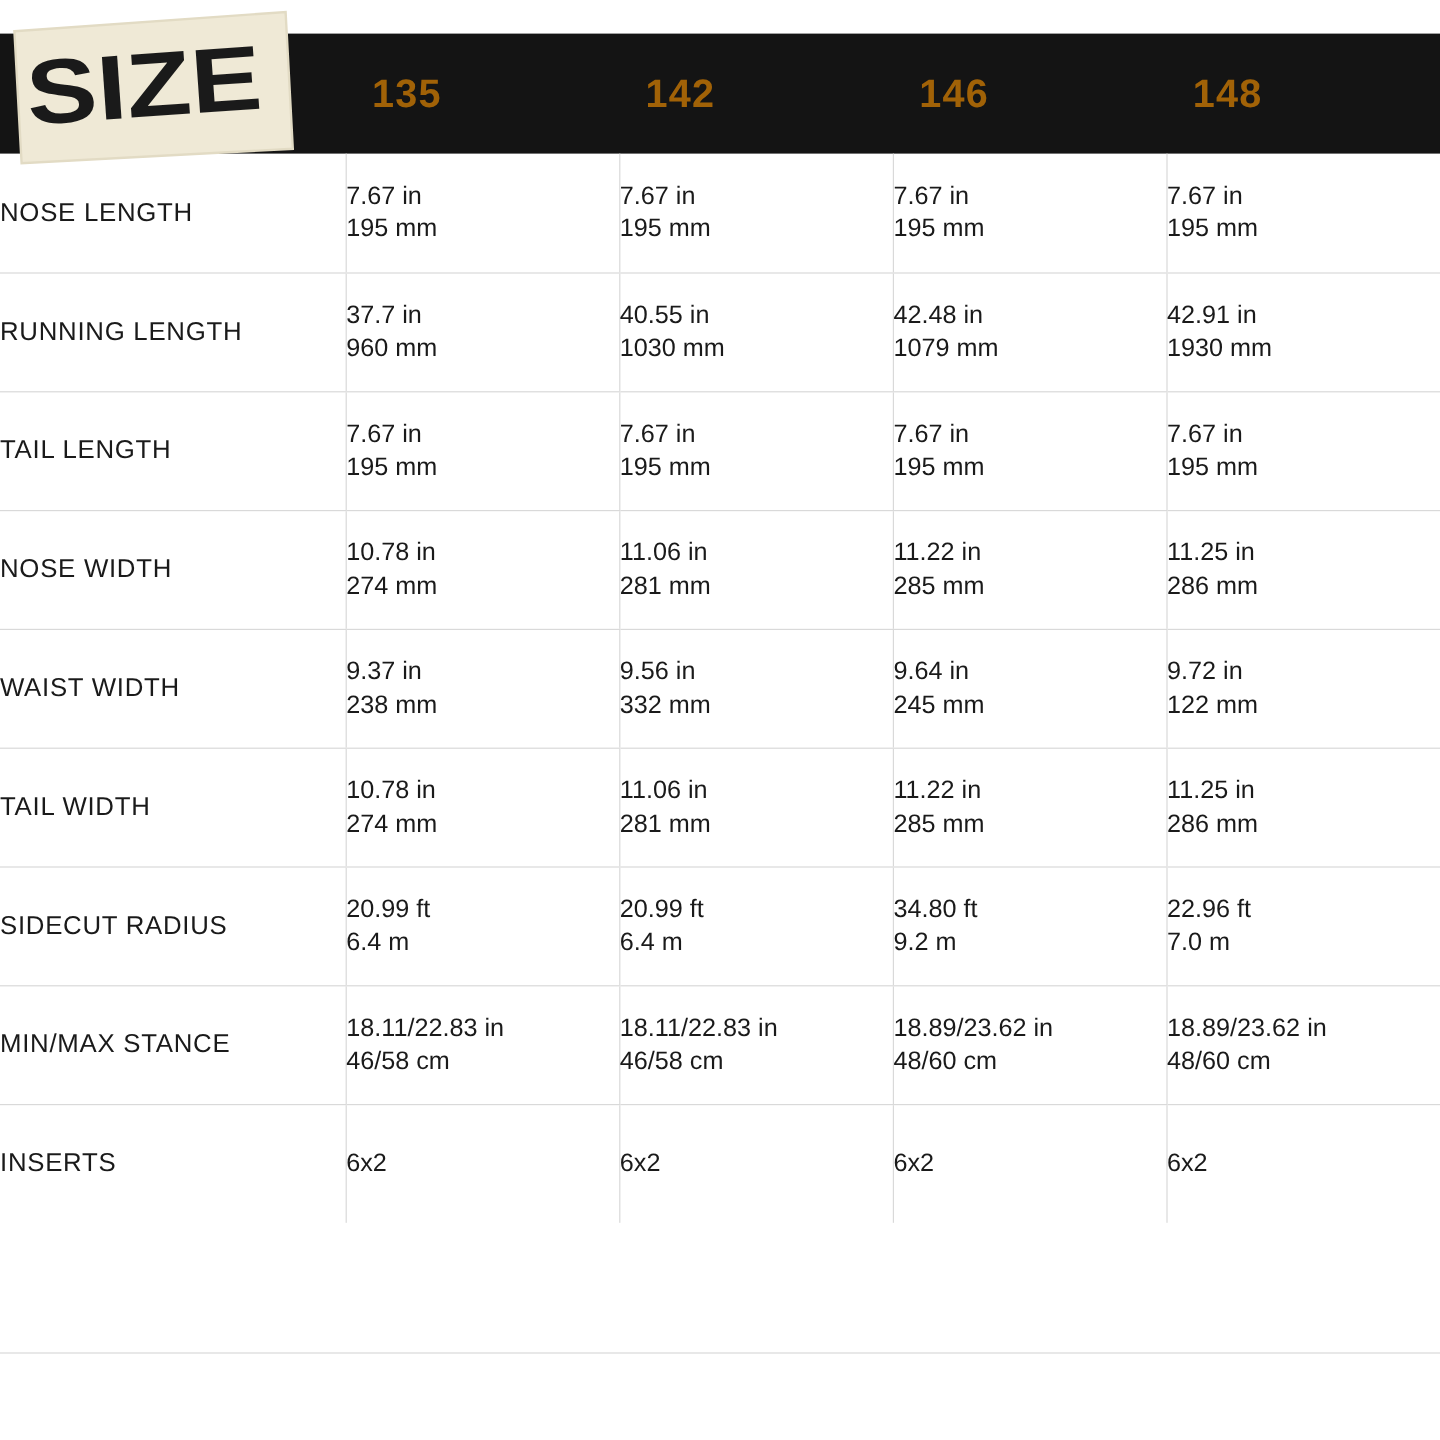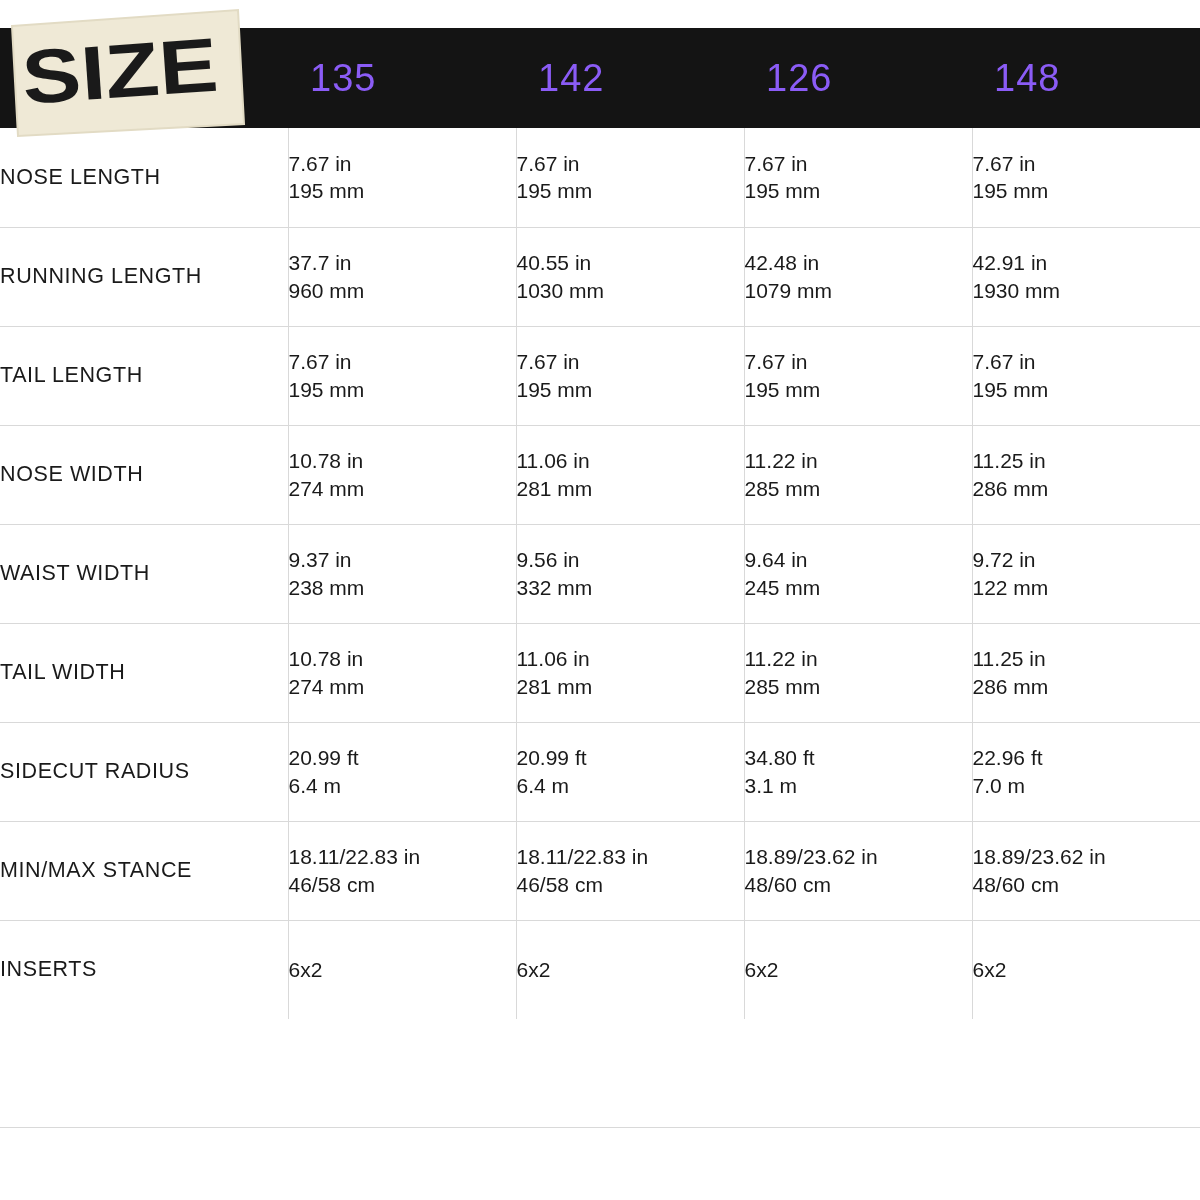--- a/index.html
+++ b/index.html
@@ -49,23 +49,23 @@
     height: 100px;
   }
 
   .header-size-cell {
     flex: 1 1 0;
     height: 100px;
     display: flex;
     align-items: center;
     padding-left: 22px;
     box-sizing: border-box;
-    color: #8b5cf6;
-    font-size: 38px;
-    font-weight: 400;
+    color: #a16207;
+    font-size: 33px;
+    font-weight: 700;
     letter-spacing: 1px;
   }
 
   
   .size-badge {
     position: absolute;
     top: 8px;
     left: 8px;
     width: 238px;
     height: 130px;
@@ -136,21 +136,21 @@
 <body>
 
 <div class="size-chart">
 
   <div class="header-band"></div>
 
   <div class="header-row">
     <div class="header-label-cell"></div>
     <div class="header-size-cell">135</div>
     <div class="header-size-cell">142</div>
-    <div class="header-size-cell">126</div>
+    <div class="header-size-cell">146</div>
     <div class="header-size-cell">148</div>
   </div>
 
   <div class="size-badge">
     <svg width="238" height="130" viewBox="0 0 238 130" xmlns="http://www.w3.org/2000/svg">
       <polygon points="4,18 230,2 236,116 10,128" fill="#efe9d6"></polygon>
       <polygon points="4,18 230,2 236,116 10,128" fill="none" stroke="#e2dbc4" stroke-width="2"></polygon>
       <g>
         <text x="16" y="96" font-family="Liberation Sans, sans-serif" font-size="76" font-weight="700" fill="#1a1a1a" transform="rotate(-4 16 96)" textLength="196" lengthAdjust="spacingAndGlyphs">SIZE</text>
       </g>
@@ -285,21 +285,21 @@
         <td class="value-cell">
           <span>20.99 ft</span>
           <span class="v2">6.4 m</span>
         </td>
         <td class="value-cell">
           <span>20.99 ft</span>
           <span class="v2">6.4 m</span>
         </td>
         <td class="value-cell">
           <span>34.80 ft</span>
-          <span class="v2">3.1 m</span>
+          <span class="v2">9.2 m</span>
         </td>
         <td class="value-cell">
           <span>22.96 ft</span>
           <span class="v2">7.0 m</span>
         </td>
       </tr>
 
       <tr>
         <td class="row-label">MIN/MAX STANCE</td>
         <td class="value-cell">

